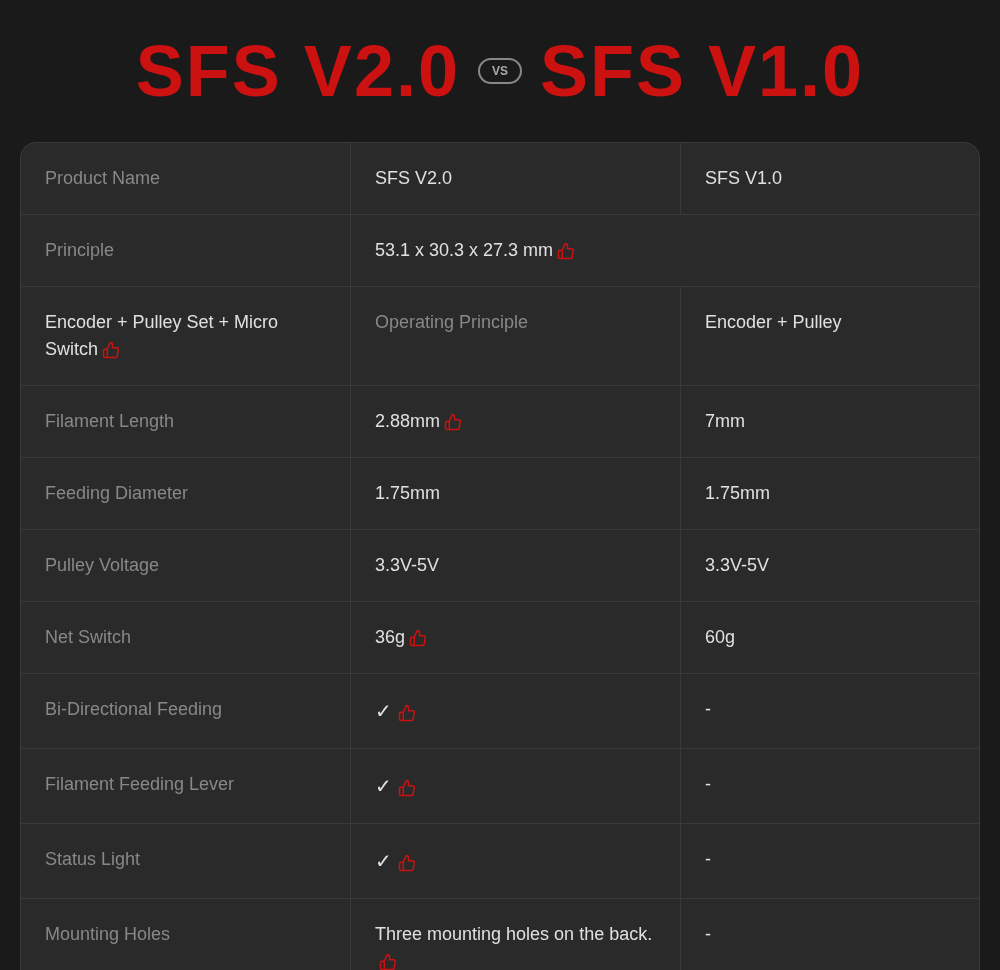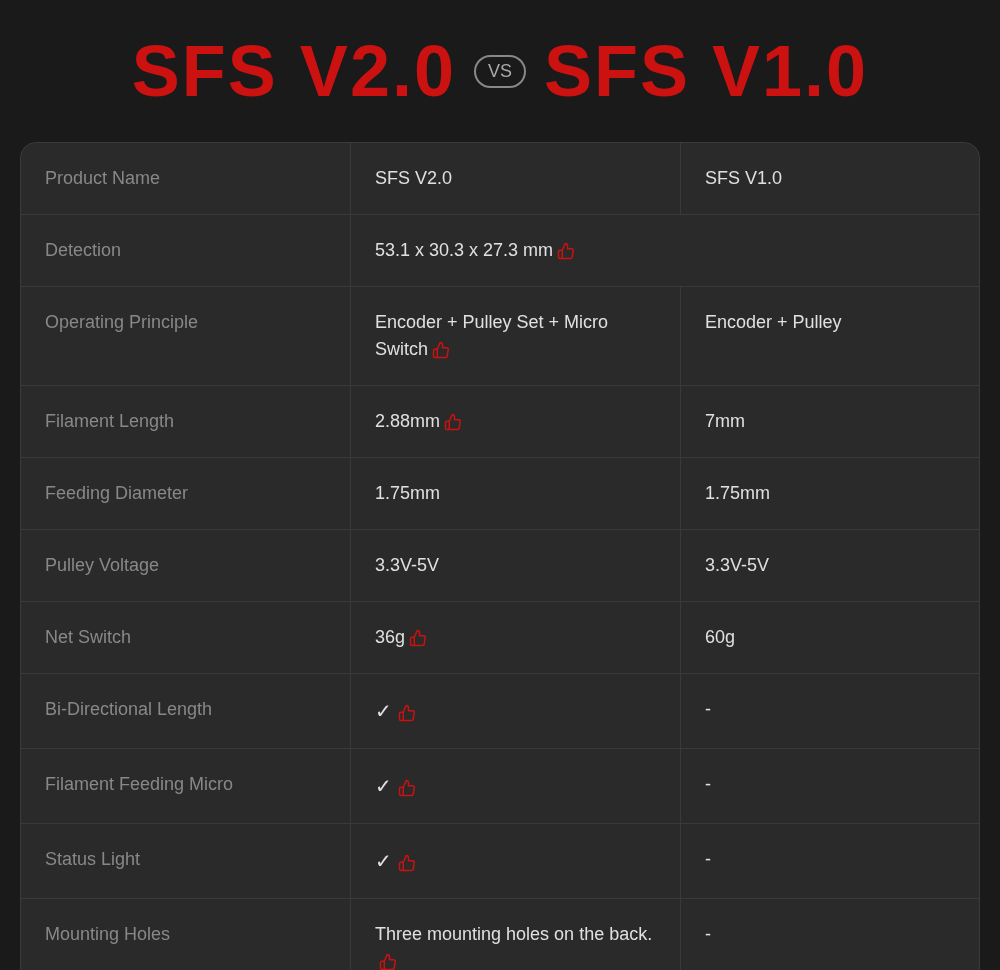--- a/index.html
+++ b/index.html
@@ -30,22 +30,22 @@
       font-size: 72px;
       font-weight: 900;
       color: #cc1111;
       letter-spacing: 2px;
     }
 
     .vs-badge {
       border: 2.5px solid #888;
       border-radius: 20px;
       padding: 4px 12px;
-      font-size: 18px;
-      font-weight: 400;
+      font-size: 12px;
+      font-weight: 700;
       color: #aaa;
     }
 
     .comparison-table {
       width: 960px;
       background: #2a2a2a;
       border-radius: 16px;
       overflow: hidden;
       border: 1px solid #3a3a3a;
     }
@@ -100,32 +100,32 @@
   <span class="header-title">SFS V1.0</span>
 </div>
 
 <div class="comparison-table" id="table-container">
 <div class="table-row">
       <div class="cell cell-label">Product Name</div>
       <div class="cell cell-v2">SFS V2.0</div>
       <div class="cell cell-v1">SFS V1.0</div>
     </div>
     <div class="table-row">
-      <div class="cell cell-label">Detection</div>
+      <div class="cell cell-label">Principle</div>
       <div class="cell cell-v2">53.1 x 30.3 x 27.3 mm<svg xmlns="http://www.w3.org/2000/svg" viewBox="0 0 24 24" width="18" height="18" fill="none" stroke="#cc1111" stroke-width="2" stroke-linecap="round" stroke-linejoin="round" style="display:inline-block;vertical-align:middle;margin-left:4px;">
           <path d="M14 9V5a3 3 0 0 0-3-3l-4 9v11h11.28a2 2 0 0 0 2-1.7l1.38-9a2 2 0 0 0-2-2.3H14z"></path>
           <path d="M7 22H4a2 2 0 0 1-2-2v-7a2 2 0 0 1 2-2h3"></path>
         </svg></div>
     </div>
     <div class="table-row">
-      <div class="cell cell-label">Operating Principle</div>
       <div class="cell cell-v2">Encoder + Pulley Set + Micro Switch<svg xmlns="http://www.w3.org/2000/svg" viewBox="0 0 24 24" width="18" height="18" fill="none" stroke="#cc1111" stroke-width="2" stroke-linecap="round" stroke-linejoin="round" style="display:inline-block;vertical-align:middle;margin-left:4px;">
           <path d="M14 9V5a3 3 0 0 0-3-3l-4 9v11h11.28a2 2 0 0 0 2-1.7l1.38-9a2 2 0 0 0-2-2.3H14z"></path>
           <path d="M7 22H4a2 2 0 0 1-2-2v-7a2 2 0 0 1 2-2h3"></path>
         </svg></div>
+      <div class="cell cell-label">Operating Principle</div>
       <div class="cell cell-v1">Encoder + Pulley</div>
     </div>
     <div class="table-row">
       <div class="cell cell-label">Filament Length</div>
       <div class="cell cell-v2">2.88mm<svg xmlns="http://www.w3.org/2000/svg" viewBox="0 0 24 24" width="18" height="18" fill="none" stroke="#cc1111" stroke-width="2" stroke-linecap="round" stroke-linejoin="round" style="display:inline-block;vertical-align:middle;margin-left:4px;">
           <path d="M14 9V5a3 3 0 0 0-3-3l-4 9v11h11.28a2 2 0 0 0 2-1.7l1.38-9a2 2 0 0 0-2-2.3H14z"></path>
           <path d="M7 22H4a2 2 0 0 1-2-2v-7a2 2 0 0 1 2-2h3"></path>
         </svg></div>
       <div class="cell cell-v1">7mm</div>
     </div>
@@ -141,29 +141,29 @@
     </div>
     <div class="table-row">
       <div class="cell cell-label">Net Switch</div>
       <div class="cell cell-v2">36g<svg xmlns="http://www.w3.org/2000/svg" viewBox="0 0 24 24" width="18" height="18" fill="none" stroke="#cc1111" stroke-width="2" stroke-linecap="round" stroke-linejoin="round" style="display:inline-block;vertical-align:middle;margin-left:4px;">
           <path d="M14 9V5a3 3 0 0 0-3-3l-4 9v11h11.28a2 2 0 0 0 2-1.7l1.38-9a2 2 0 0 0-2-2.3H14z"></path>
           <path d="M7 22H4a2 2 0 0 1-2-2v-7a2 2 0 0 1 2-2h3"></path>
         </svg></div>
       <div class="cell cell-v1">60g</div>
     </div>
     <div class="table-row">
-      <div class="cell cell-label">Bi-Directional Length</div>
+      <div class="cell cell-label">Bi-Directional Feeding</div>
       <div class="cell cell-v2"><span class="check-mark">✓</span><svg xmlns="http://www.w3.org/2000/svg" viewBox="0 0 24 24" width="18" height="18" fill="none" stroke="#cc1111" stroke-width="2" stroke-linecap="round" stroke-linejoin="round" style="display:inline-block;vertical-align:middle;margin-left:4px;">
           <path d="M14 9V5a3 3 0 0 0-3-3l-4 9v11h11.28a2 2 0 0 0 2-1.7l1.38-9a2 2 0 0 0-2-2.3H14z"></path>
           <path d="M7 22H4a2 2 0 0 1-2-2v-7a2 2 0 0 1 2-2h3"></path>
         </svg></div>
       <div class="cell cell-v1">-</div>
     </div>
     <div class="table-row">
-      <div class="cell cell-label">Filament Feeding Micro</div>
+      <div class="cell cell-label">Filament Feeding Lever</div>
       <div class="cell cell-v2"><span class="check-mark">✓</span><svg xmlns="http://www.w3.org/2000/svg" viewBox="0 0 24 24" width="18" height="18" fill="none" stroke="#cc1111" stroke-width="2" stroke-linecap="round" stroke-linejoin="round" style="display:inline-block;vertical-align:middle;margin-left:4px;">
           <path d="M14 9V5a3 3 0 0 0-3-3l-4 9v11h11.28a2 2 0 0 0 2-1.7l1.38-9a2 2 0 0 0-2-2.3H14z"></path>
           <path d="M7 22H4a2 2 0 0 1-2-2v-7a2 2 0 0 1 2-2h3"></path>
         </svg></div>
       <div class="cell cell-v1">-</div>
     </div>
     <div class="table-row">
       <div class="cell cell-label">Status Light</div>
       <div class="cell cell-v2"><span class="check-mark">✓</span><svg xmlns="http://www.w3.org/2000/svg" viewBox="0 0 24 24" width="18" height="18" fill="none" stroke="#cc1111" stroke-width="2" stroke-linecap="round" stroke-linejoin="round" style="display:inline-block;vertical-align:middle;margin-left:4px;">
           <path d="M14 9V5a3 3 0 0 0-3-3l-4 9v11h11.28a2 2 0 0 0 2-1.7l1.38-9a2 2 0 0 0-2-2.3H14z"></path>

